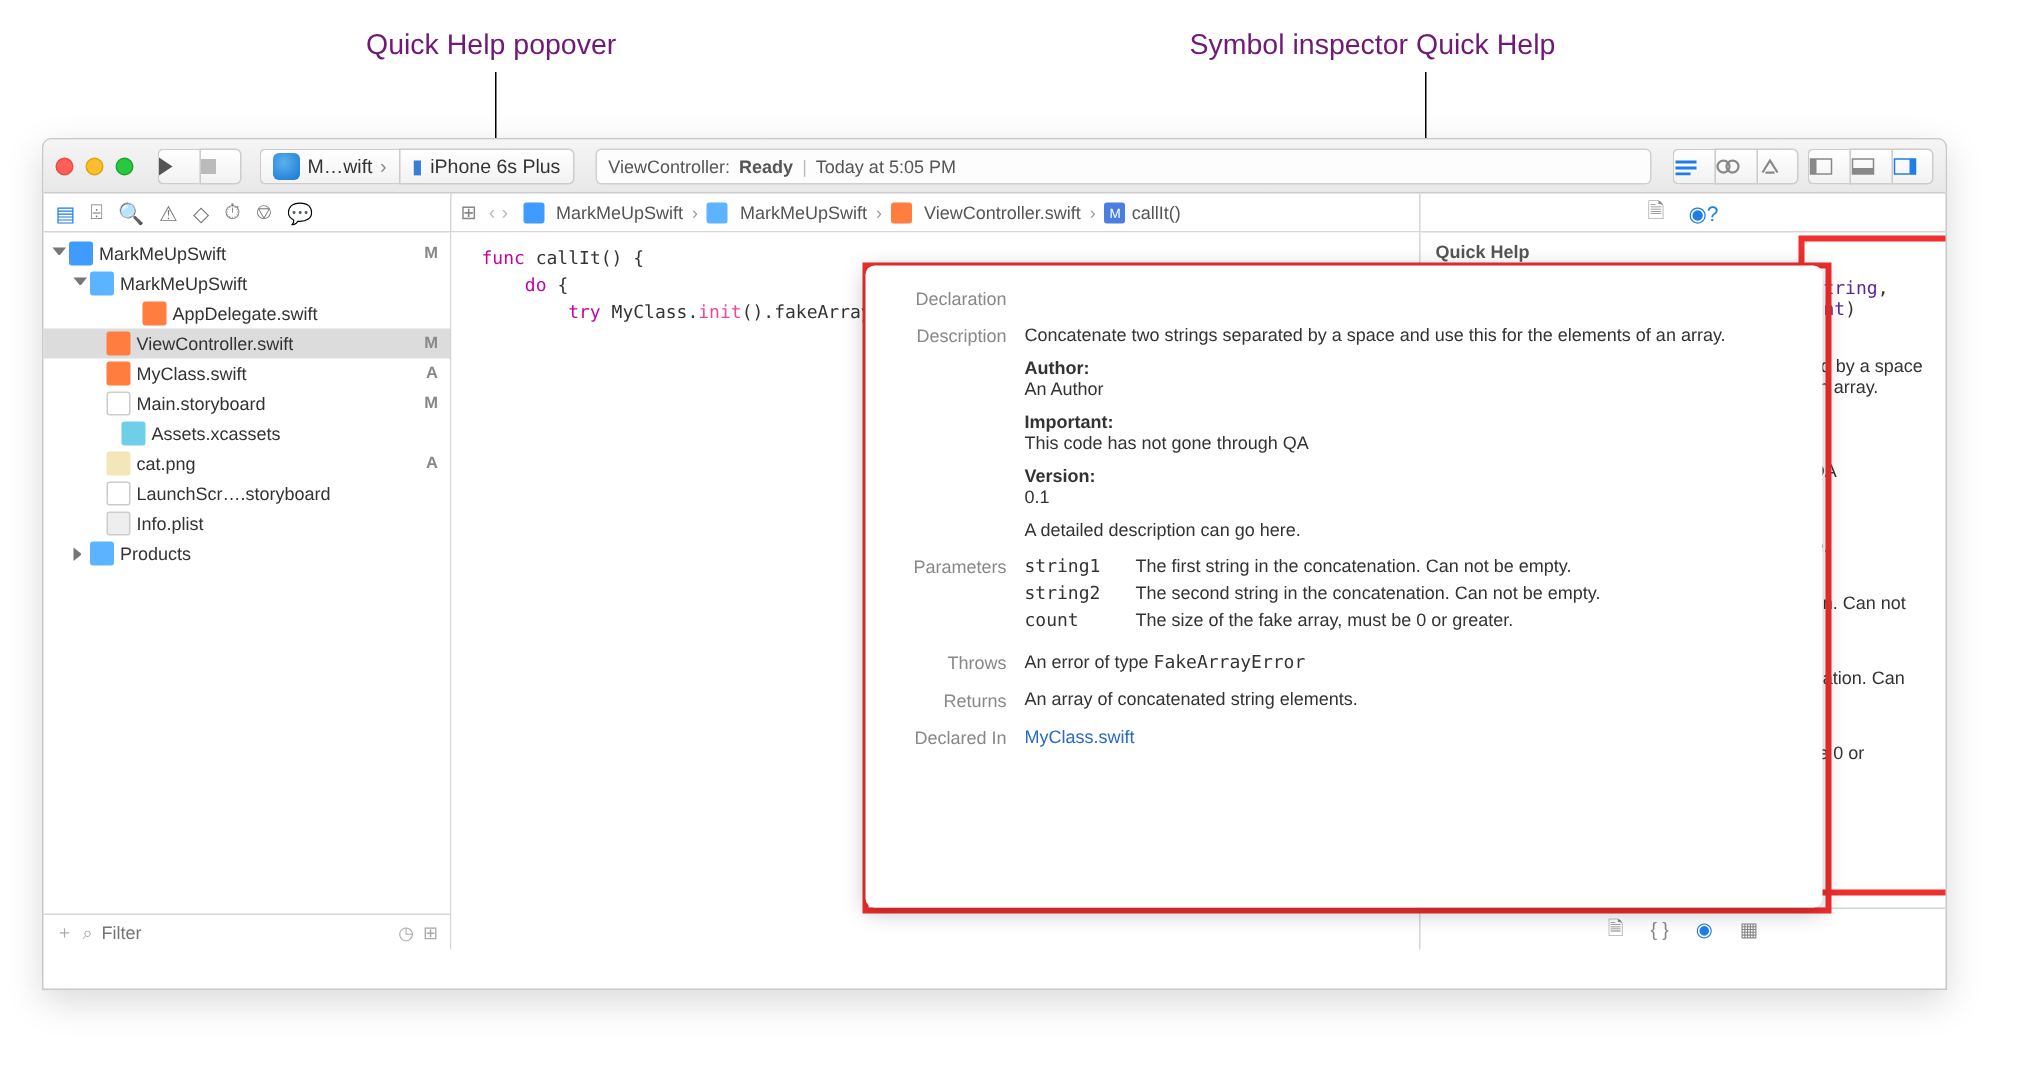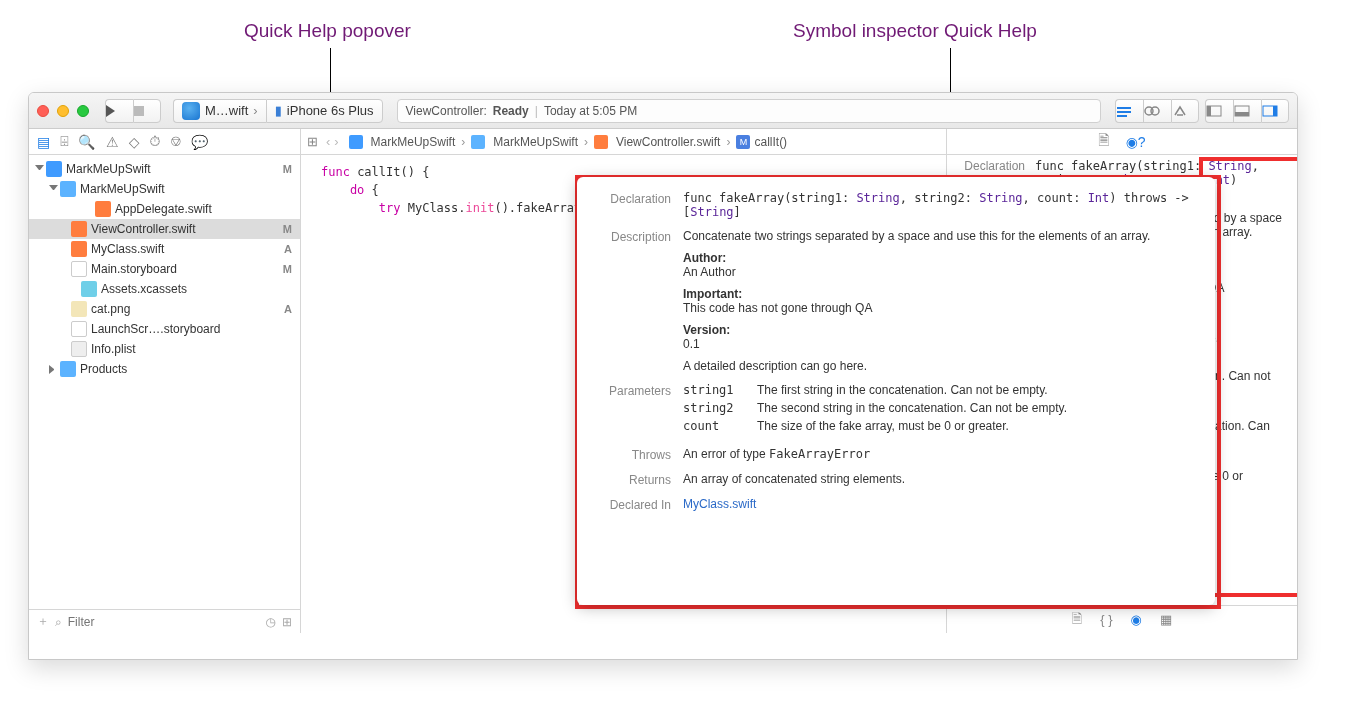--- a/index.html
+++ b/index.html
@@ -290,21 +290,20 @@
       <div class="code"><span class="kw">func</span><span> callIt() {</span>
 <span class="kw">    do</span><span> {</span>
 <span class="kw">        try</span><span> MyClass.</span><span class="func">init</span><span>().fakeArray(</span><span class="str">"foo"</span><span>, string2: </span><span class="str">"bar"</span><span>, count: </span><span class="num">5</span><span>)</span></div>
 
       <div class="hl hl1"></div>
       <div class="hl hl2"></div>
 
       <div class="popover">
         <div class="qh-row">
           <div class="qh-label">Declaration</div>
-          <div class="qh-content mono"><span>func fakeArray(string1: </span><span class="tp">String</span><span>, string2: </span><span class="tp">String</span><span>, count: </span><span class="tp">Int</span><span>) throws -&gt; [</span><span class="tp">String</span><span>]</span></div>
         </div>
         <div class="qh-row">
           <div class="qh-label">Description</div>
           <div class="qh-content">
             <div class="sub">Concatenate two strings separated by a space and use this for the elements of an array.</div>
             <b>Author:</b>
                 <div>An Author</div>
             <b>Important:</b>
                 <div>This code has not gone through QA</div>
             <b>Version:</b>
@@ -338,20 +337,21 @@
           <div class="qh-content">An array of concatenated string elements.</div>
         </div>
         <div class="qh-row">
           <div class="qh-label">Declared In</div>
           <div class="qh-content link">MyClass.swift</div>
         </div>
       </div>
     </div>
 
     <div class="inspector">
+      <div class="insp-head">Quick Help</div>
       <div class="insp-body">
         <div class="insp-row">
           <div class="insp-label">Declaration</div>
           <div class="insp-content mono"><span>func fakeArray(string1: </span><span class="tp">String</span><span>, string2: </span><span class="tp">String</span><span>, count: </span><span class="tp">Int</span><span>) throws -&gt; [</span><span class="tp">String</span><span>]</span></div>
         </div>
         <div class="insp-row">
           <div class="insp-label">Description</div>
           <div class="insp-content">
             <div class="sub">Concatenate two strings separated by a space and use this for the elements of an array.</div>
             <b>Author:</b><div>An Author</div>

